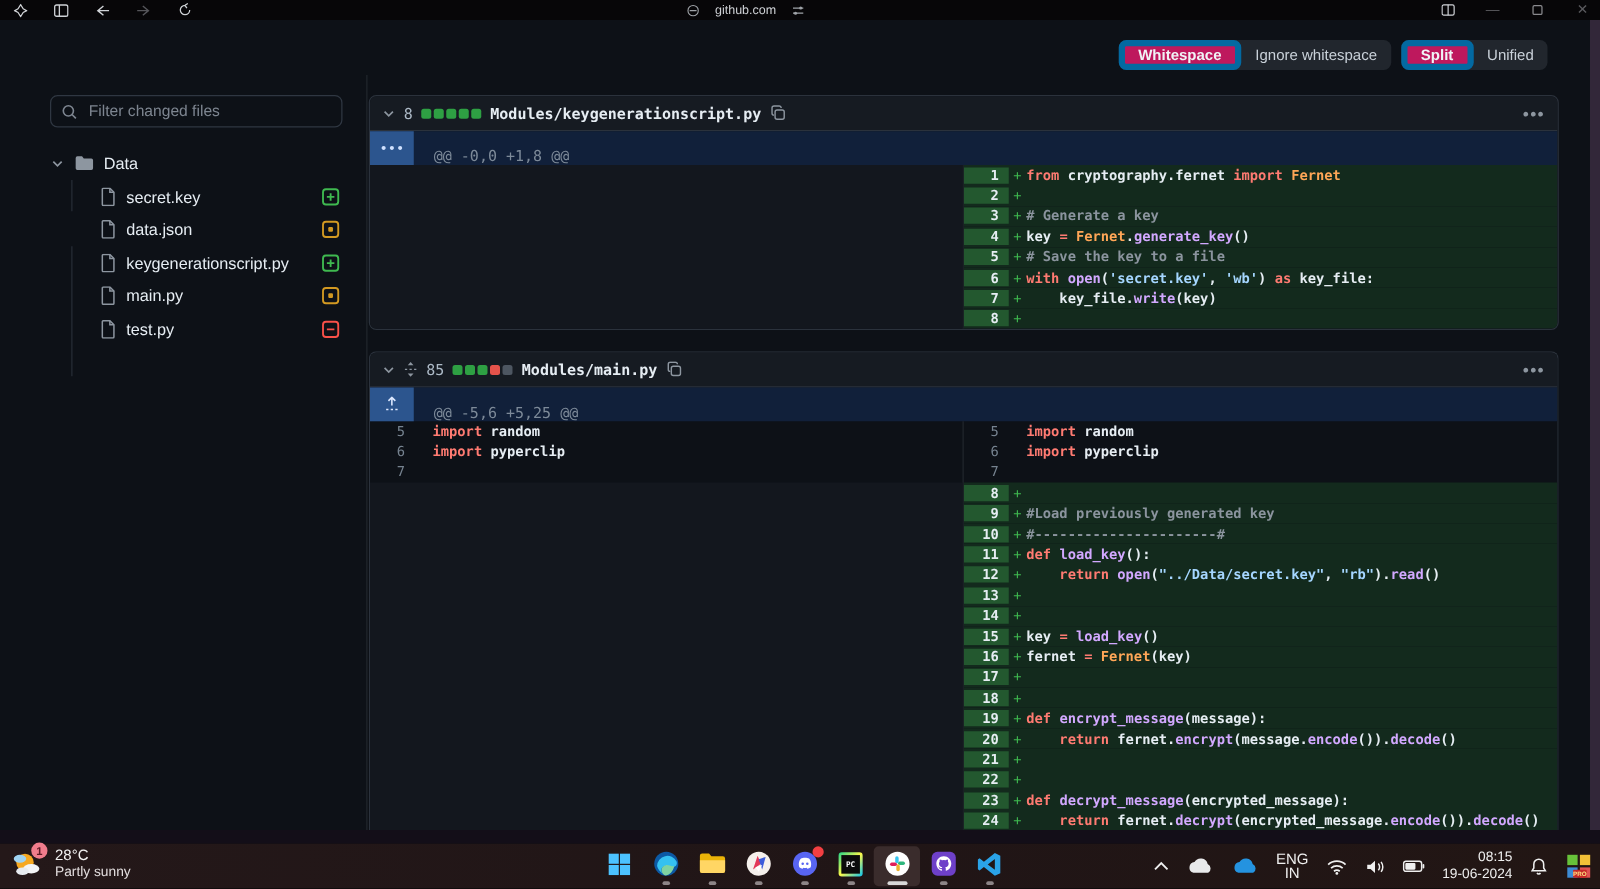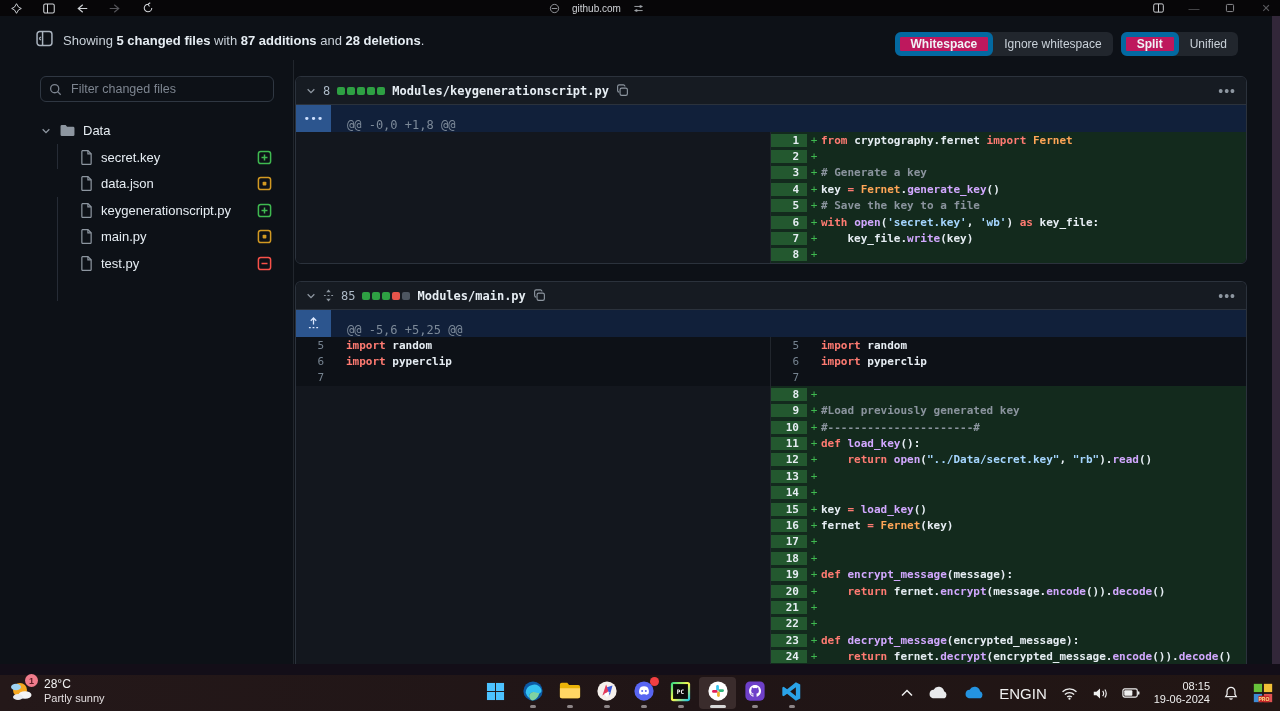--- a/index.html
+++ b/index.html
@@ -89,21 +89,21 @@
   .wicon{position:relative;width:28px;height:28px;}
   .wbadge{position:absolute;top:-3px;right:-2px;width:13px;height:13px;border-radius:50%;background:#f07c8c;color:#5d1b25;font-size:9px;display:flex;align-items:center;justify-content:center;font-weight:700;}
   #task-icons{position:absolute;left:477px;top:2px;display:flex;}
   .tslot{width:37px;height:32px;display:flex;flex-direction:column;align-items:center;justify-content:flex-start;position:relative;cursor:pointer;}
   .tslot .appic{width:24px;height:24px;margin-top:2px;display:flex;align-items:center;justify-content:center;}
   .tslot .under{width:6px;height:3px;border-radius:2px;background:#8d8587;margin-top:2px;}
   .tslot.active{background:#3a2c2c;border-radius:4px;}
   .tslot.active .under{width:16px;background:#d8d8d8;}
   #tray{position:absolute;right:6px;top:0;height:36px;display:flex;align-items:center;gap:14px;color:#efefef;}
   .tray-ic{display:flex;align-items:center;justify-content:center;cursor:pointer;}
-  #lang{display:flex;flex-direction:row;align-items:center;font-size:15px;line-height:11px;cursor:pointer;}
+  #lang{display:flex;flex-direction:column;align-items:center;font-size:12px;line-height:11px;cursor:pointer;}
   #clock{display:flex;flex-direction:column;align-items:flex-end;font-size:11px;line-height:13px;cursor:pointer;}
 </style>
 </head>
 <body>
 
 <div id="screen">
 
   <div id="chrome">
     <div class="chr-left">
       <span class="chr-ic">
@@ -161,30 +161,20 @@
         <svg width="10" height="10" viewBox="0 0 14 14">
             <rect x="2" y="2" width="10" height="10" rx="1.5" fill="none" stroke="#8a8a8e" stroke-width="1.4"></rect>
           </svg>
       </span>
       <span class="chr-ic dim">✕</span>
     </div>
   </div>
 
   <div id="page">
 
-    <div id="summary-row">
-      <span class="sum-ic">
-        <svg width="17" height="17" viewBox="0 0 16 16">
-            <rect x="1" y="1.5" width="14" height="13" rx="2.5" fill="none" stroke="#aab4bf" stroke-width="1.4"></rect>
-            <line x1="6.2" y1="1.5" x2="6.2" y2="14.5" stroke="#aab4bf" stroke-width="1.4"></line>
-            <path d="M3 8 l1.6 -1.6 M3 8 l1.6 1.6" stroke="#aab4bf" stroke-width="1.1" fill="none"></path>
-          </svg>
-      </span>
-      <span><span>Showing </span><b>5 changed files</b><span> with </span><b>87 additions</b><span> and </span><b>28 deletions</b><span>.</span></span>
-    </div>
 
     <div class="seg-groups">
       <div class="seg-group">
         <div class="seg-btn sel">Whitespace</div>
         <div class="seg-btn">Ignore whitespace</div>
       </div>
       <div class="seg-group">
         <div class="seg-btn sel">Split</div>
         <div class="seg-btn">Unified</div>
       </div>

